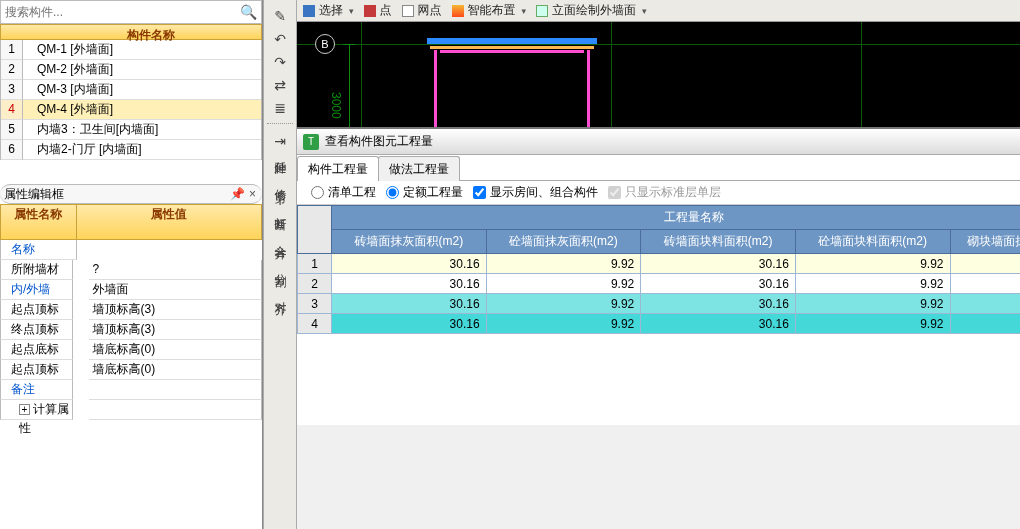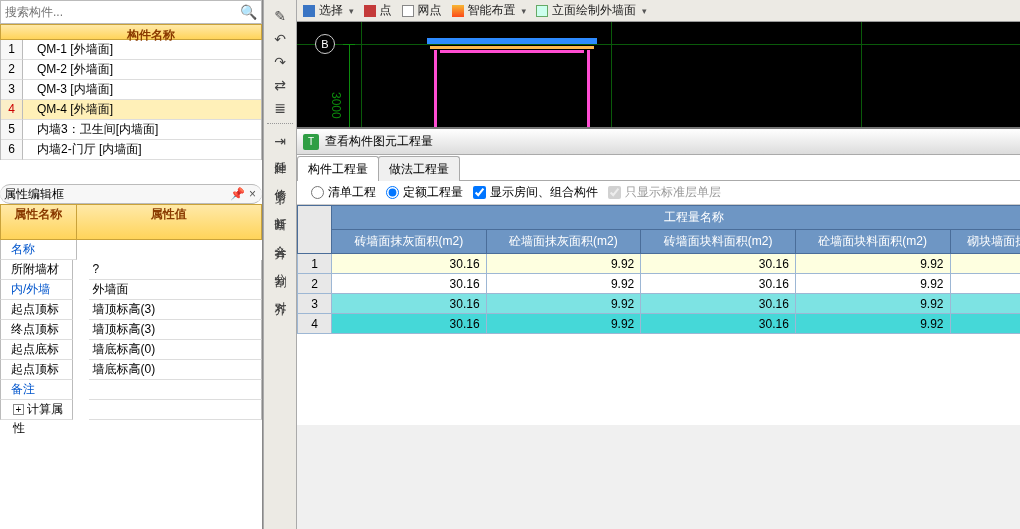--- a/index.html
+++ b/index.html
@@ -37,21 +37,21 @@
                    font-weight:bold; color:#8a3a00; background:linear-gradient(#ffe9a8,#ffd45a); }
   .prop-head .c1 { width:77px; }
   .prop-head .c2 { width:186px; border-left:none; }
 
   .prop-body .prow { display:flex; height:20px;gap:16px; }
   .prop-body .c1 { width:77px; border-left:1px solid #bbb; border-right:1px solid #bbb;
                    border-bottom:1px solid #ddd; padding-left:10px; line-height:19px; }
   .prop-body .c2 { width:186px; border-right:1px solid #bbb; border-bottom:1px solid #ddd;
                    padding-left:4px; line-height:19px; }
   .prop-body .blue { color:#0055cc; }
-  .prop-body .tree { padding-left:12px; }
+  .prop-body .tree { padding-left:18px; }
   .plus { display:inline-block; width:11px; height:11px; border:1px solid #888; font-size:10px;
           line-height:9px; text-align:center; margin-right:3px; background:#fff; }
 
   
   .vtool { width:34px; background:#eceae4; border-left:1px solid #aaa; border-right:1px solid #aaa;
            display:flex; flex-direction:column; align-items:center; padding-top:6px; gap:3px; }
   .vtool .ic { width:20px; height:20px; font-size:14px; color:#444; text-align:center; line-height:20px; }
   .vtool .lbl { writing-mode:vertical-rl; text-orientation:upright; font-size:12px; color:#333;
                 letter-spacing:1px; margin-bottom:2px; }
   .vtool .sep { width:26px; height:3px; border-top:1px dotted #999; margin:2px 0; }

